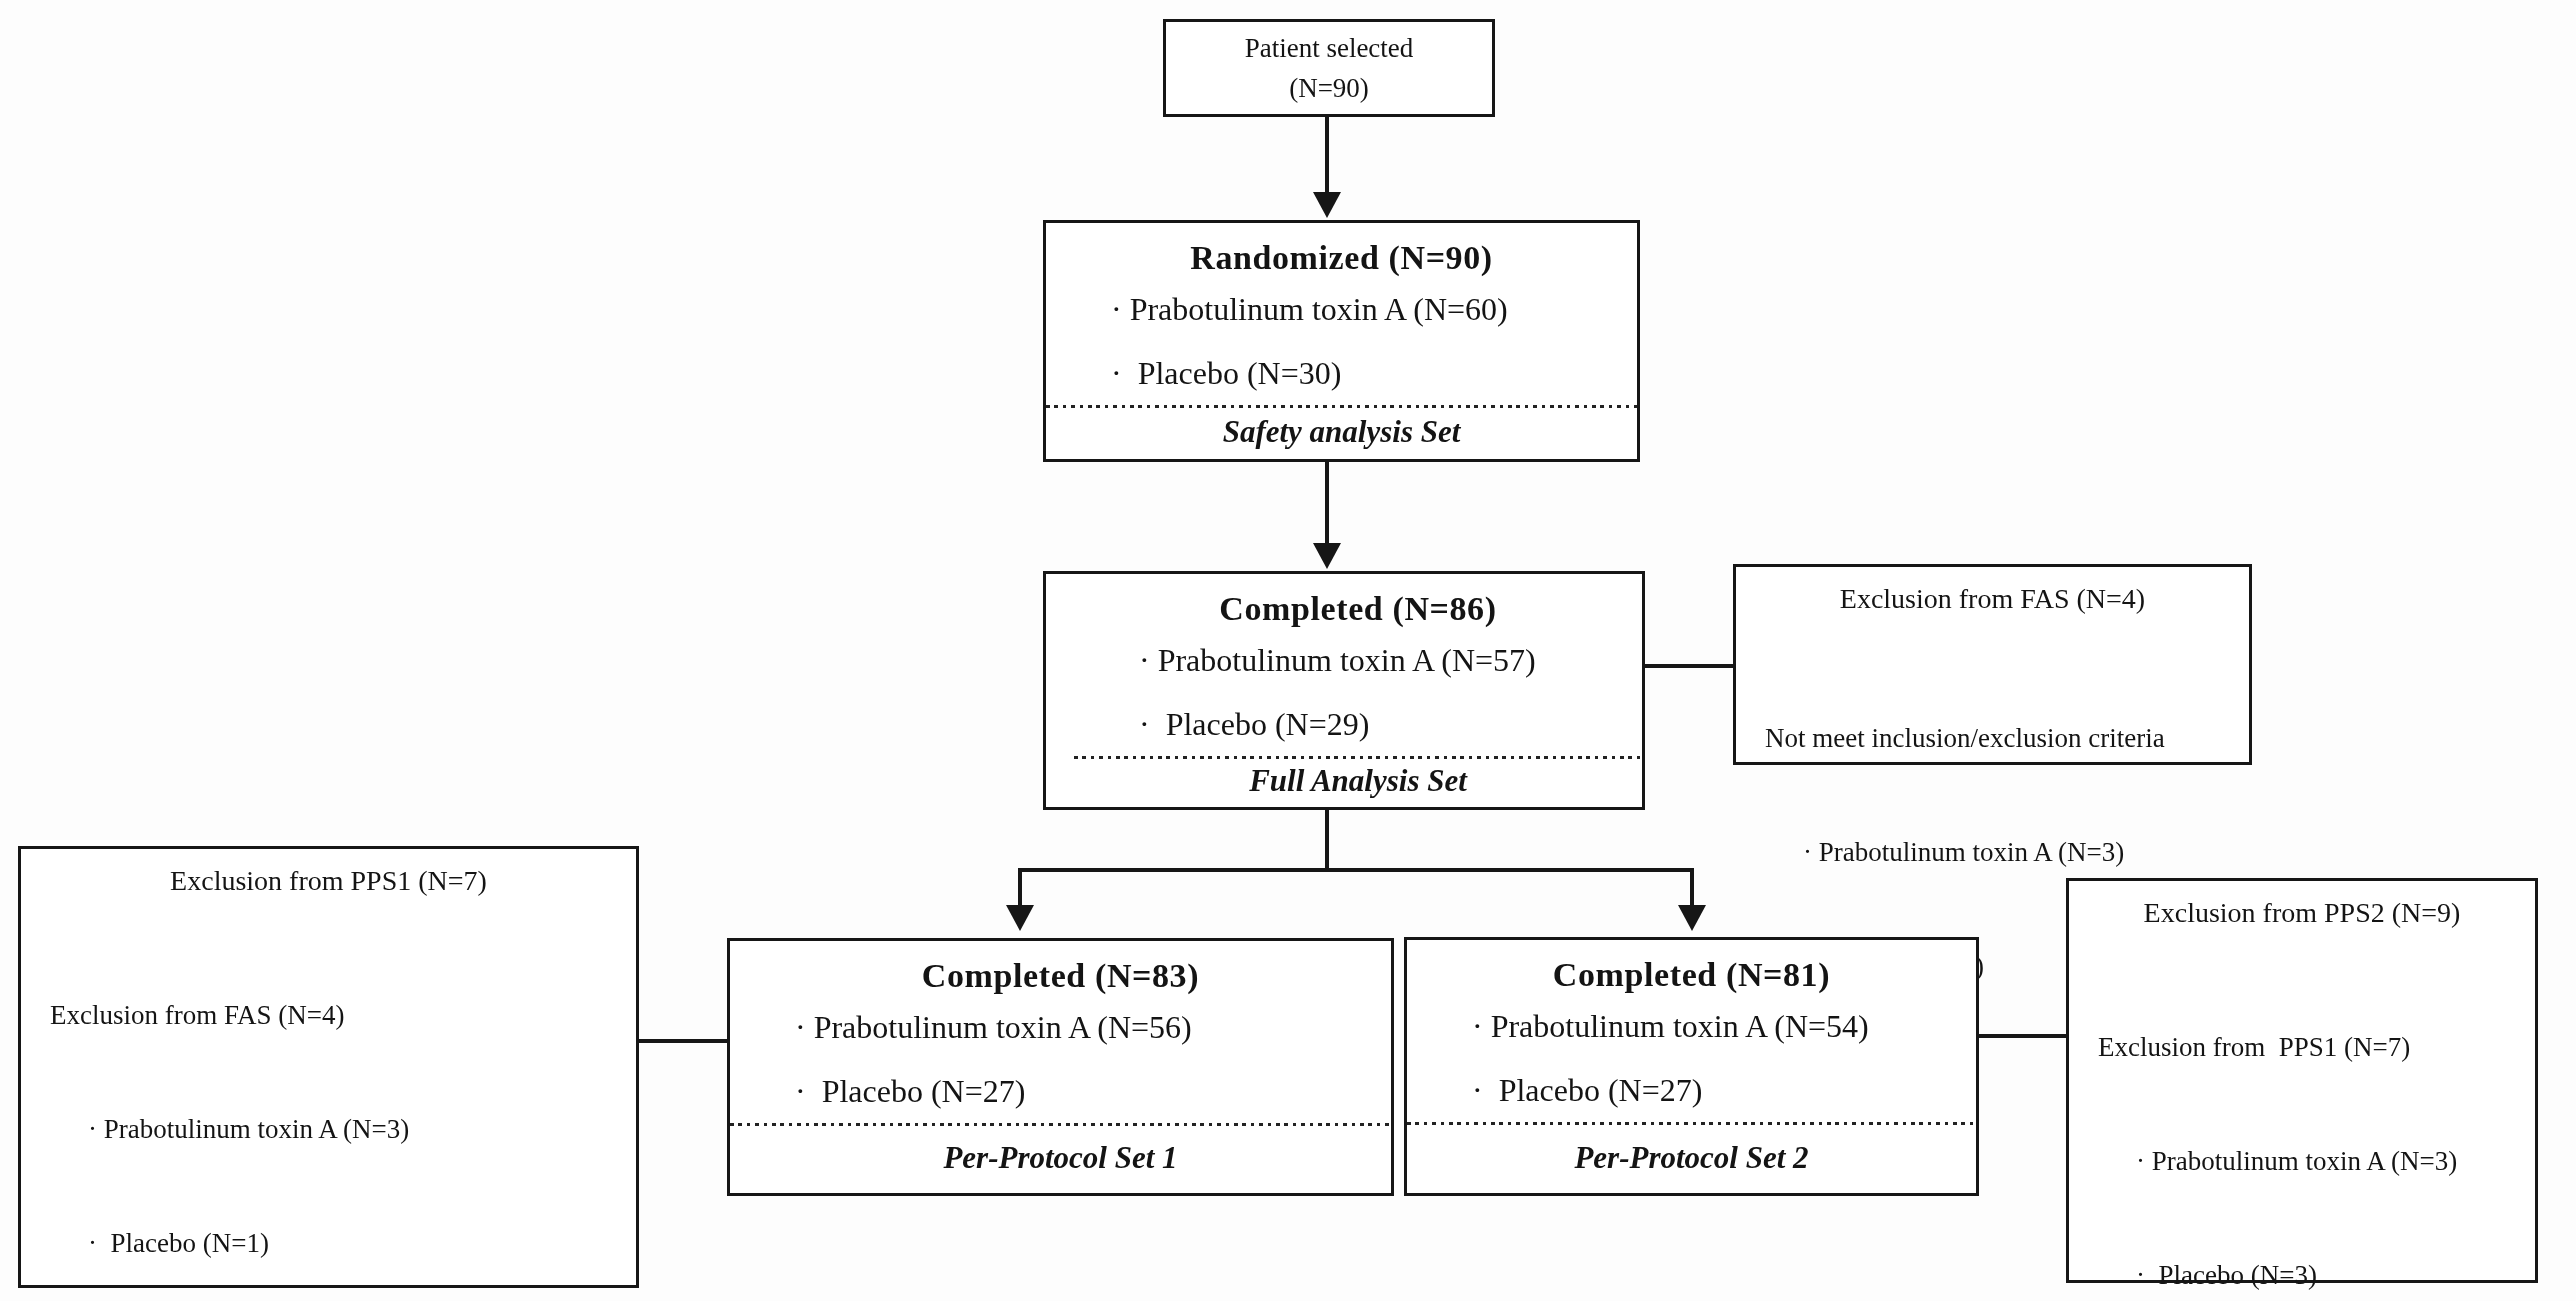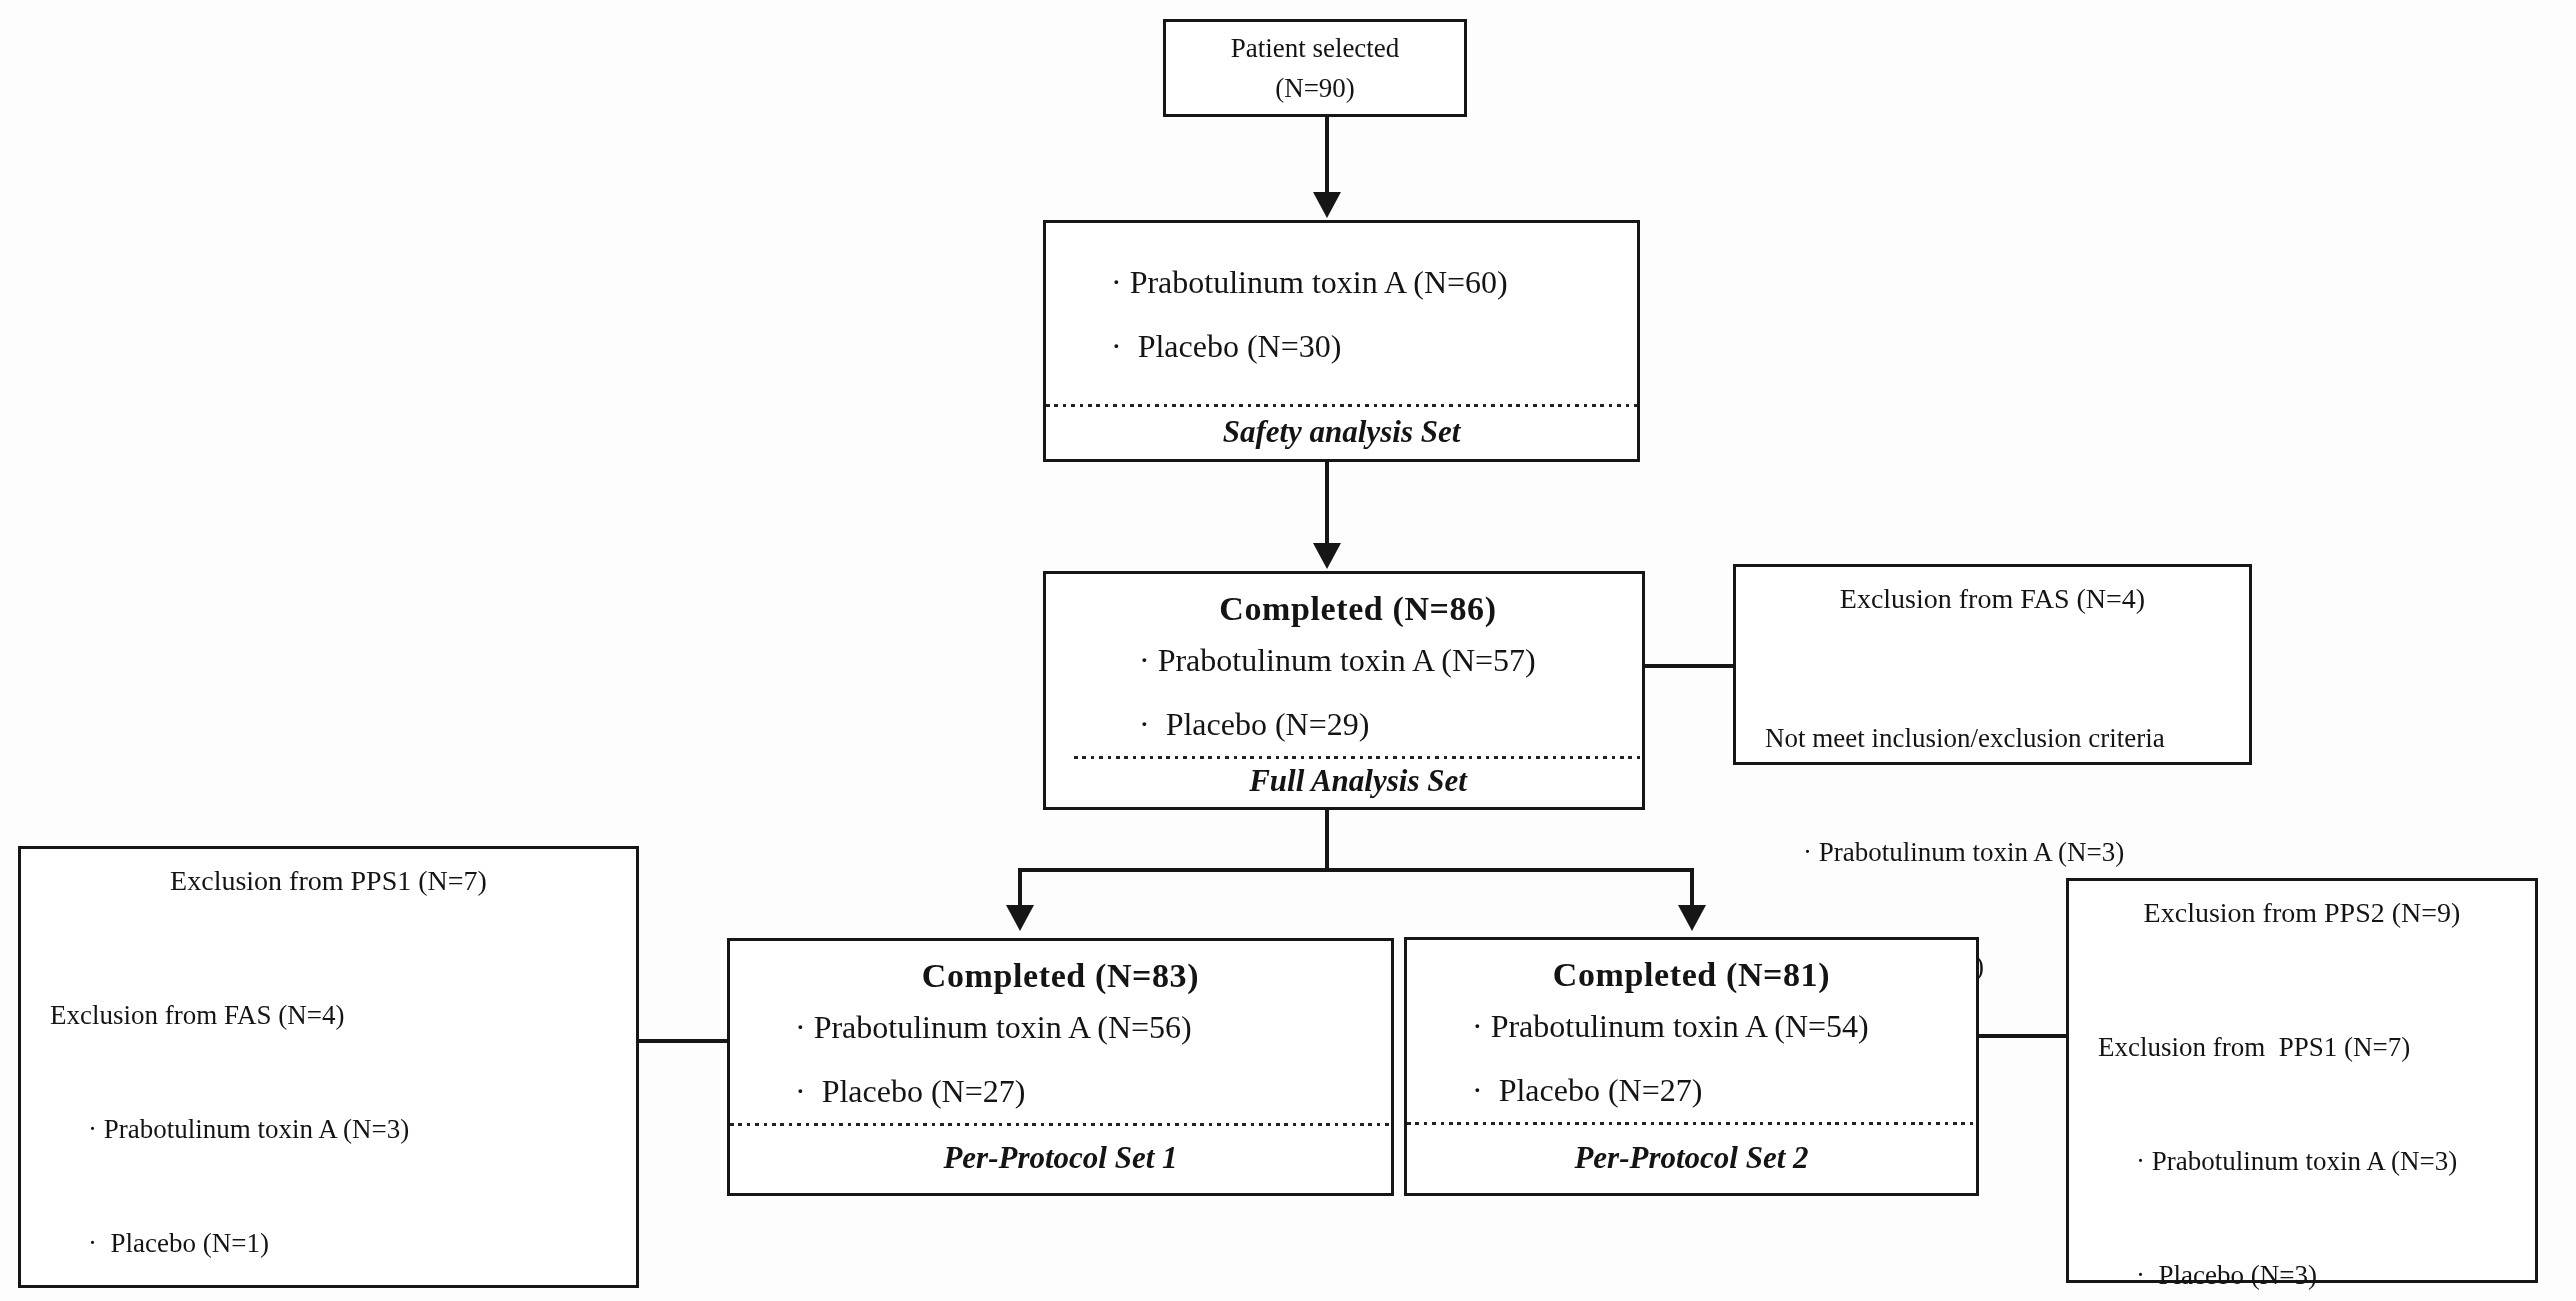--- a/index.html
+++ b/index.html
@@ -50,29 +50,30 @@
     position:absolute;width:0;height:0;
     border-left:14px solid transparent;border-right:14px solid transparent;
     border-top:26.4px solid #161616;
   }
 </style>
 </head>
 <body>
 
 <div id="canvas">
 
-  <div class="box pbox" style="left:1163px;top:18.6px;width:304px;height:98px;">
+  <div class="box pbox" style="left:1163px;top:18.6px;width:332px;height:98px;">
     <div>Patient selected</div>
     <div>(N=90)</div>
   </div>
 
   <div class="vline" style="left:1325px;top:117px;height:78px;"></div>
   <div class="arrowhead" style="left:1313px;top:192px;"></div>
 
   <div class="box mainbox" style="left:1043px;top:220px;width:597px;height:242px;">
+    <div class="btitle">Randomized (N=90)</div>
     <div class="bullets">
       <div>· Prabotulinum toxin A (N=60)</div>
       <div>·  Placebo (N=30)</div>
     </div>
     <div class="strip" style="height:55px;">
       <span>Safety analysis Set</span>
     </div>
   </div>
 
   <div class="vline" style="left:1325px;top:462px;height:84px;"></div>

